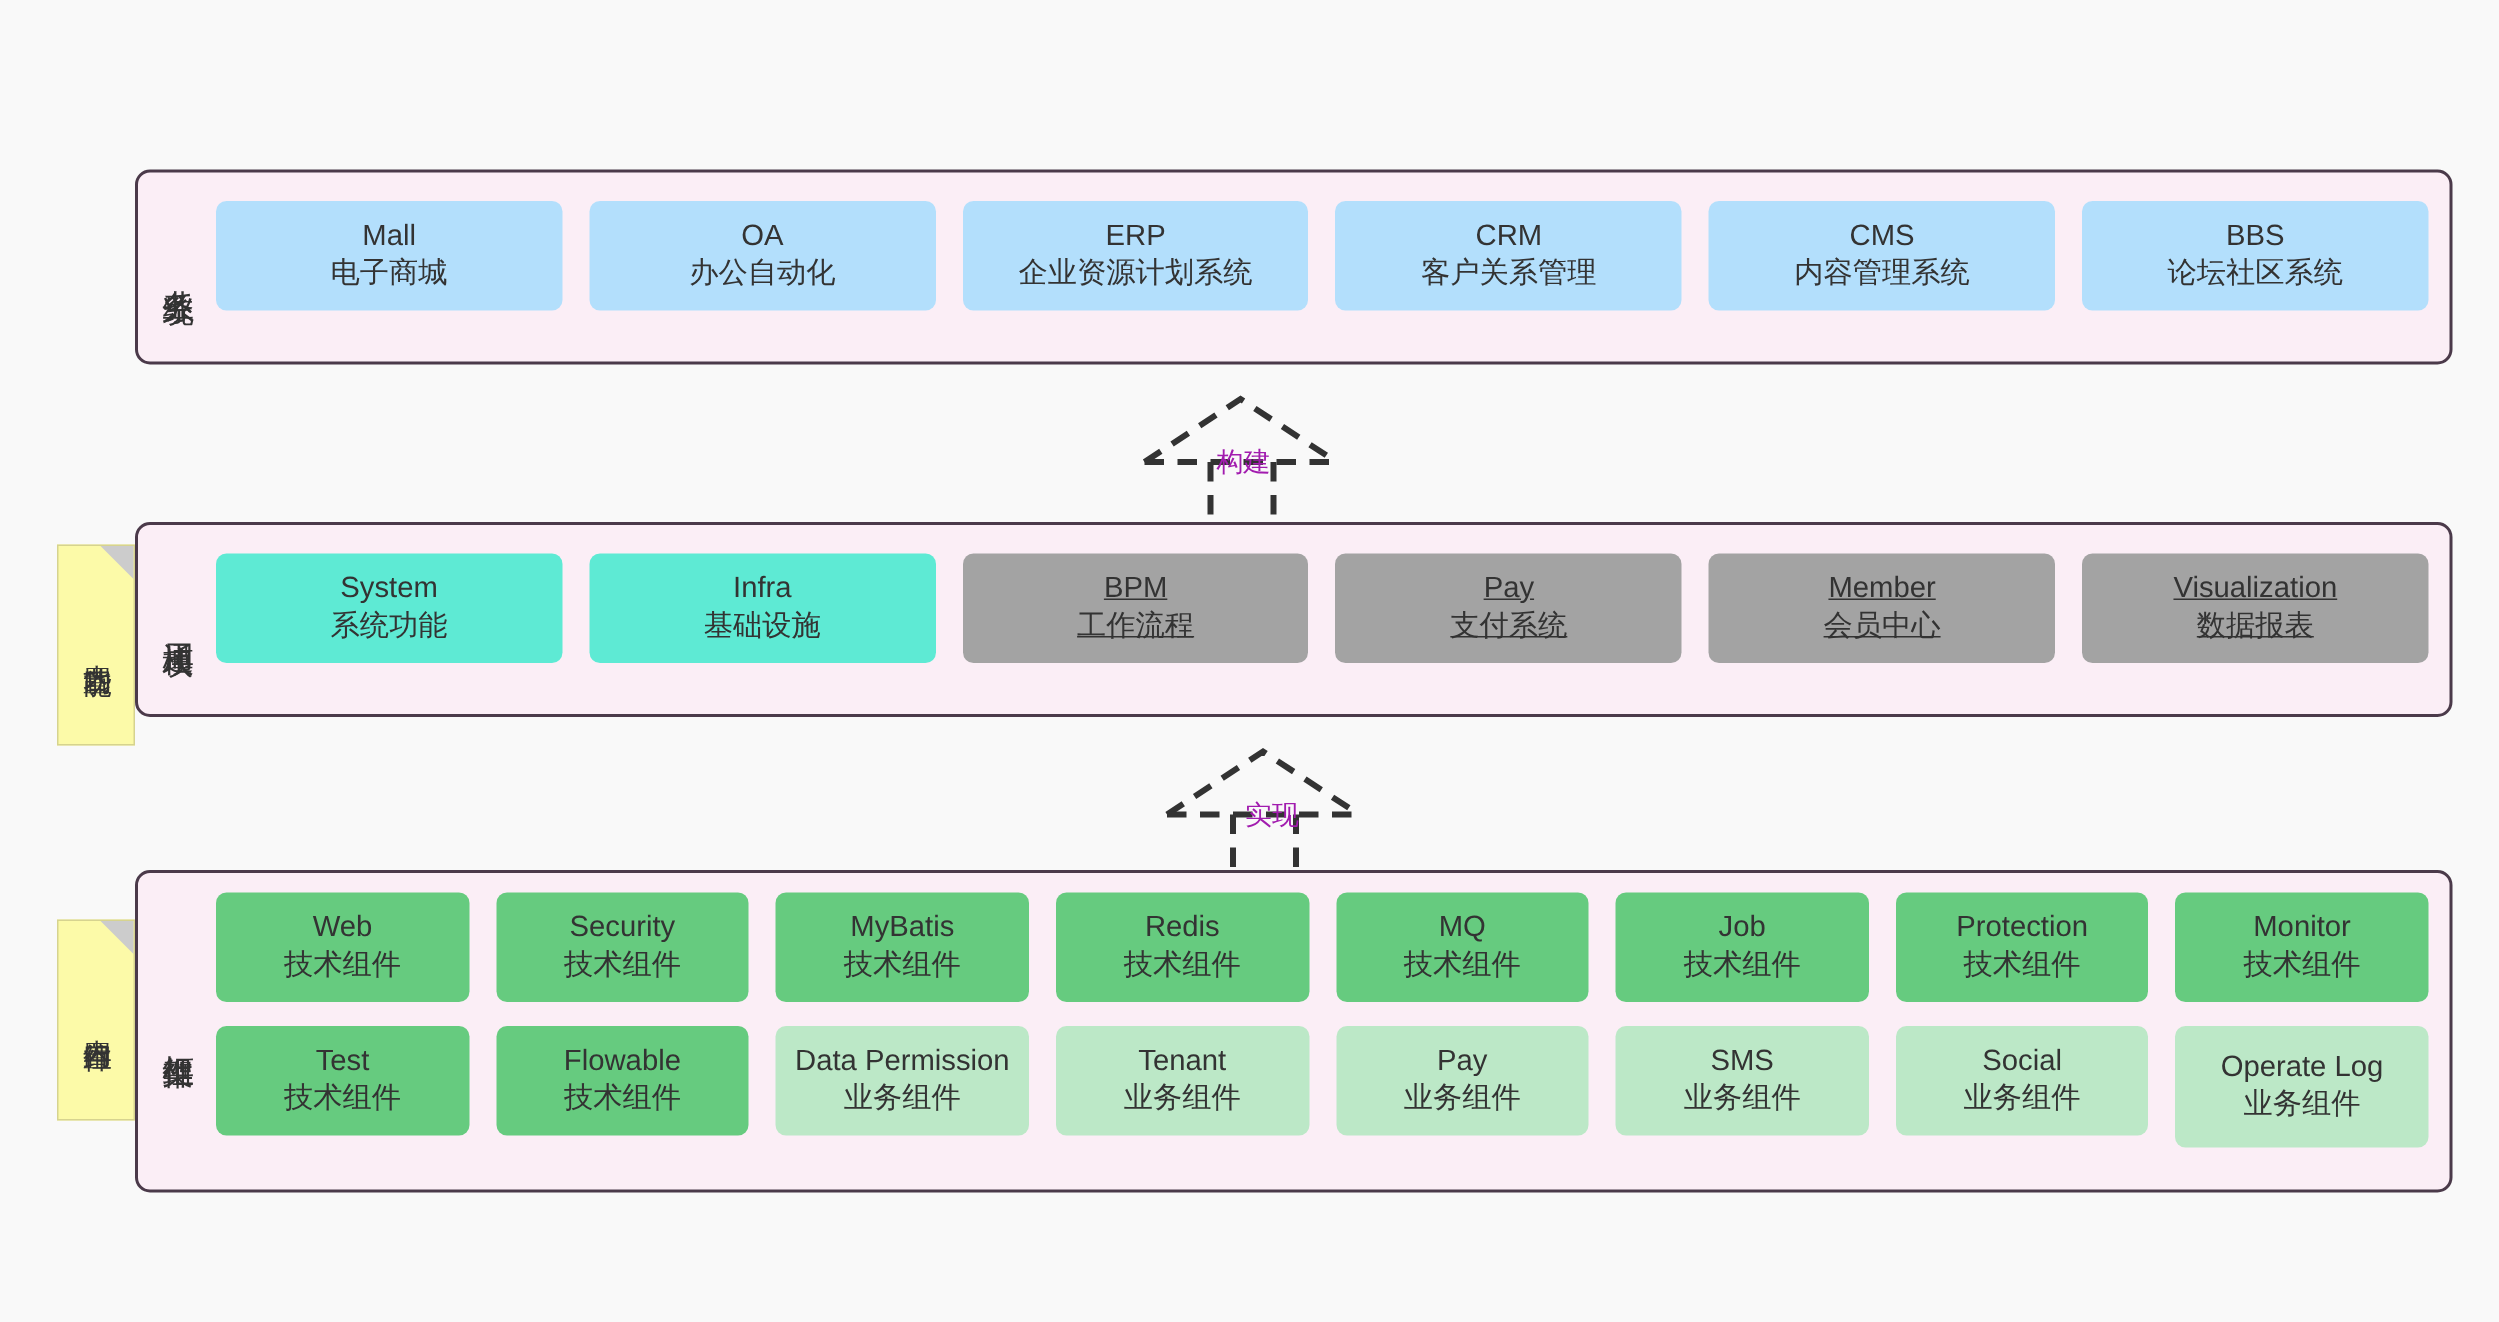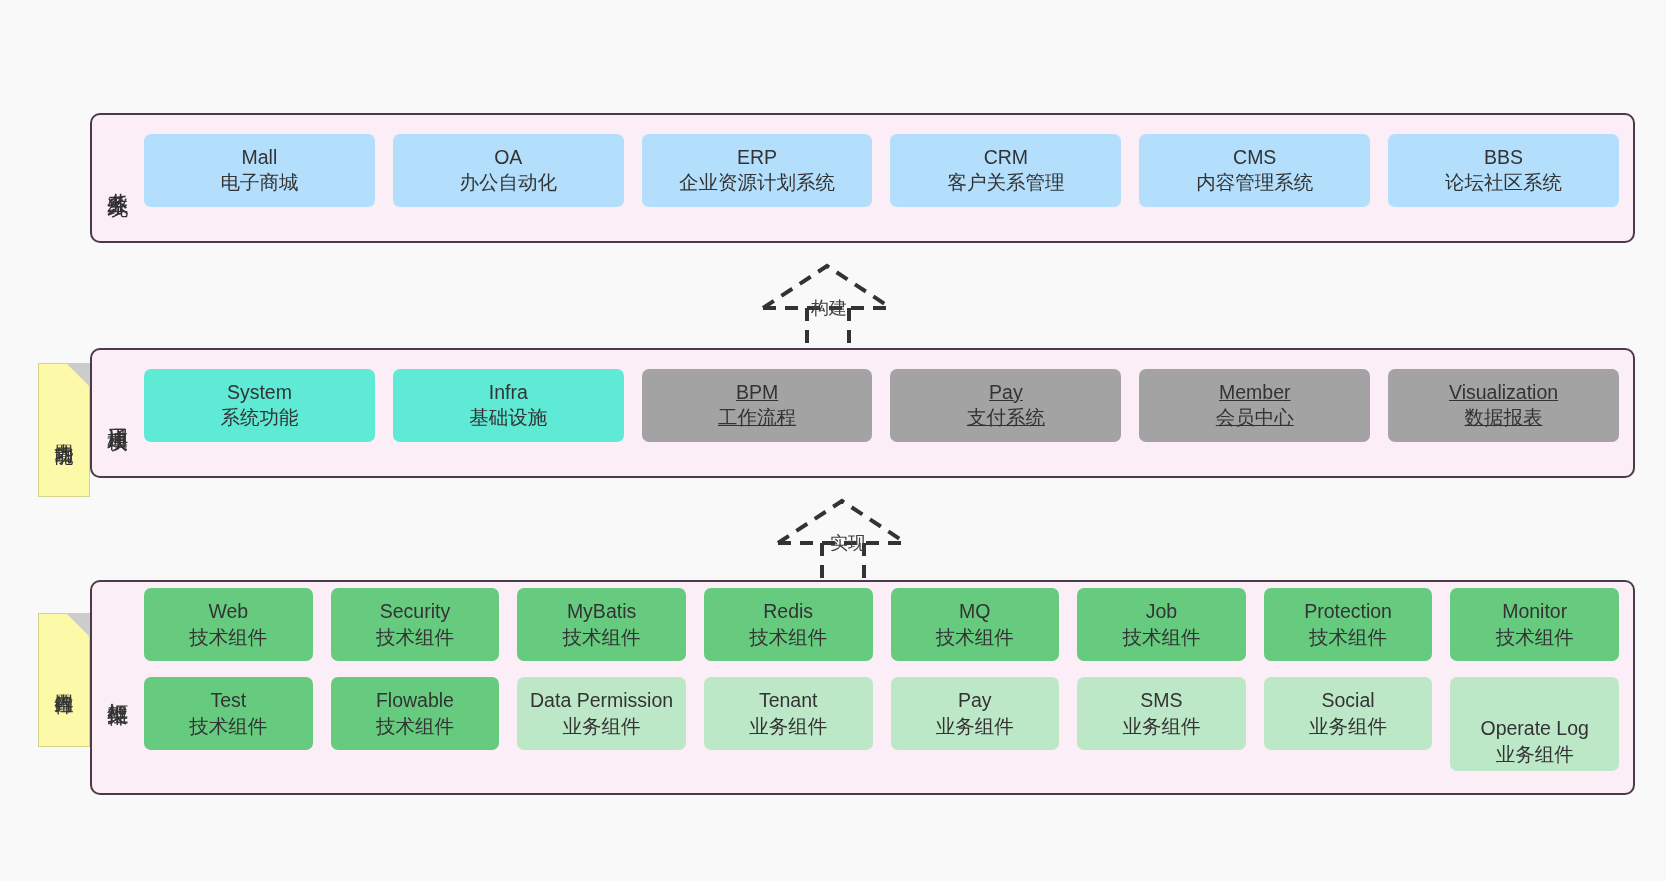--- a/index.html
+++ b/index.html
@@ -117,21 +117,21 @@
     border-top: 22px solid #cccccc;
     border-left: 22px solid transparent;
   }
 
   
   .connector { position: absolute; }
   .connector svg { display: block; overflow: visible; }
   .conn-label {
     position: absolute;
     font-size: 18px;
-    color: #404040;
+    color: #a21caf;
     background: transparent;
     white-space: nowrap;
     user-select: none;
   }
 </style>
 </head>
 <body>
 
 <div class="canvas">
 
@@ -287,21 +287,21 @@
           <span class="l2">业务组件</span>
         </div>
         <div class="card c-lightgreen" style="height:73px;">
           <span class="l1">SMS</span>
           <span class="l2">业务组件</span>
         </div>
         <div class="card c-lightgreen" style="height:73px;">
           <span class="l1">Social</span>
           <span class="l2">业务组件</span>
         </div>
-        <div class="card c-lightgreen" style="height:94px;justify-content:flex-end;">
+        <div class="card c-lightgreen" style="height:81px;">
           <span class="l1">Operate Log</span>
           <span class="l2">业务组件</span>
         </div>
       </div>
 
     </div>
   </div>
 
   <div class="note" style="left:38px; top:613px; width:52px; height:134px;">
     <span class="fold"></span>

